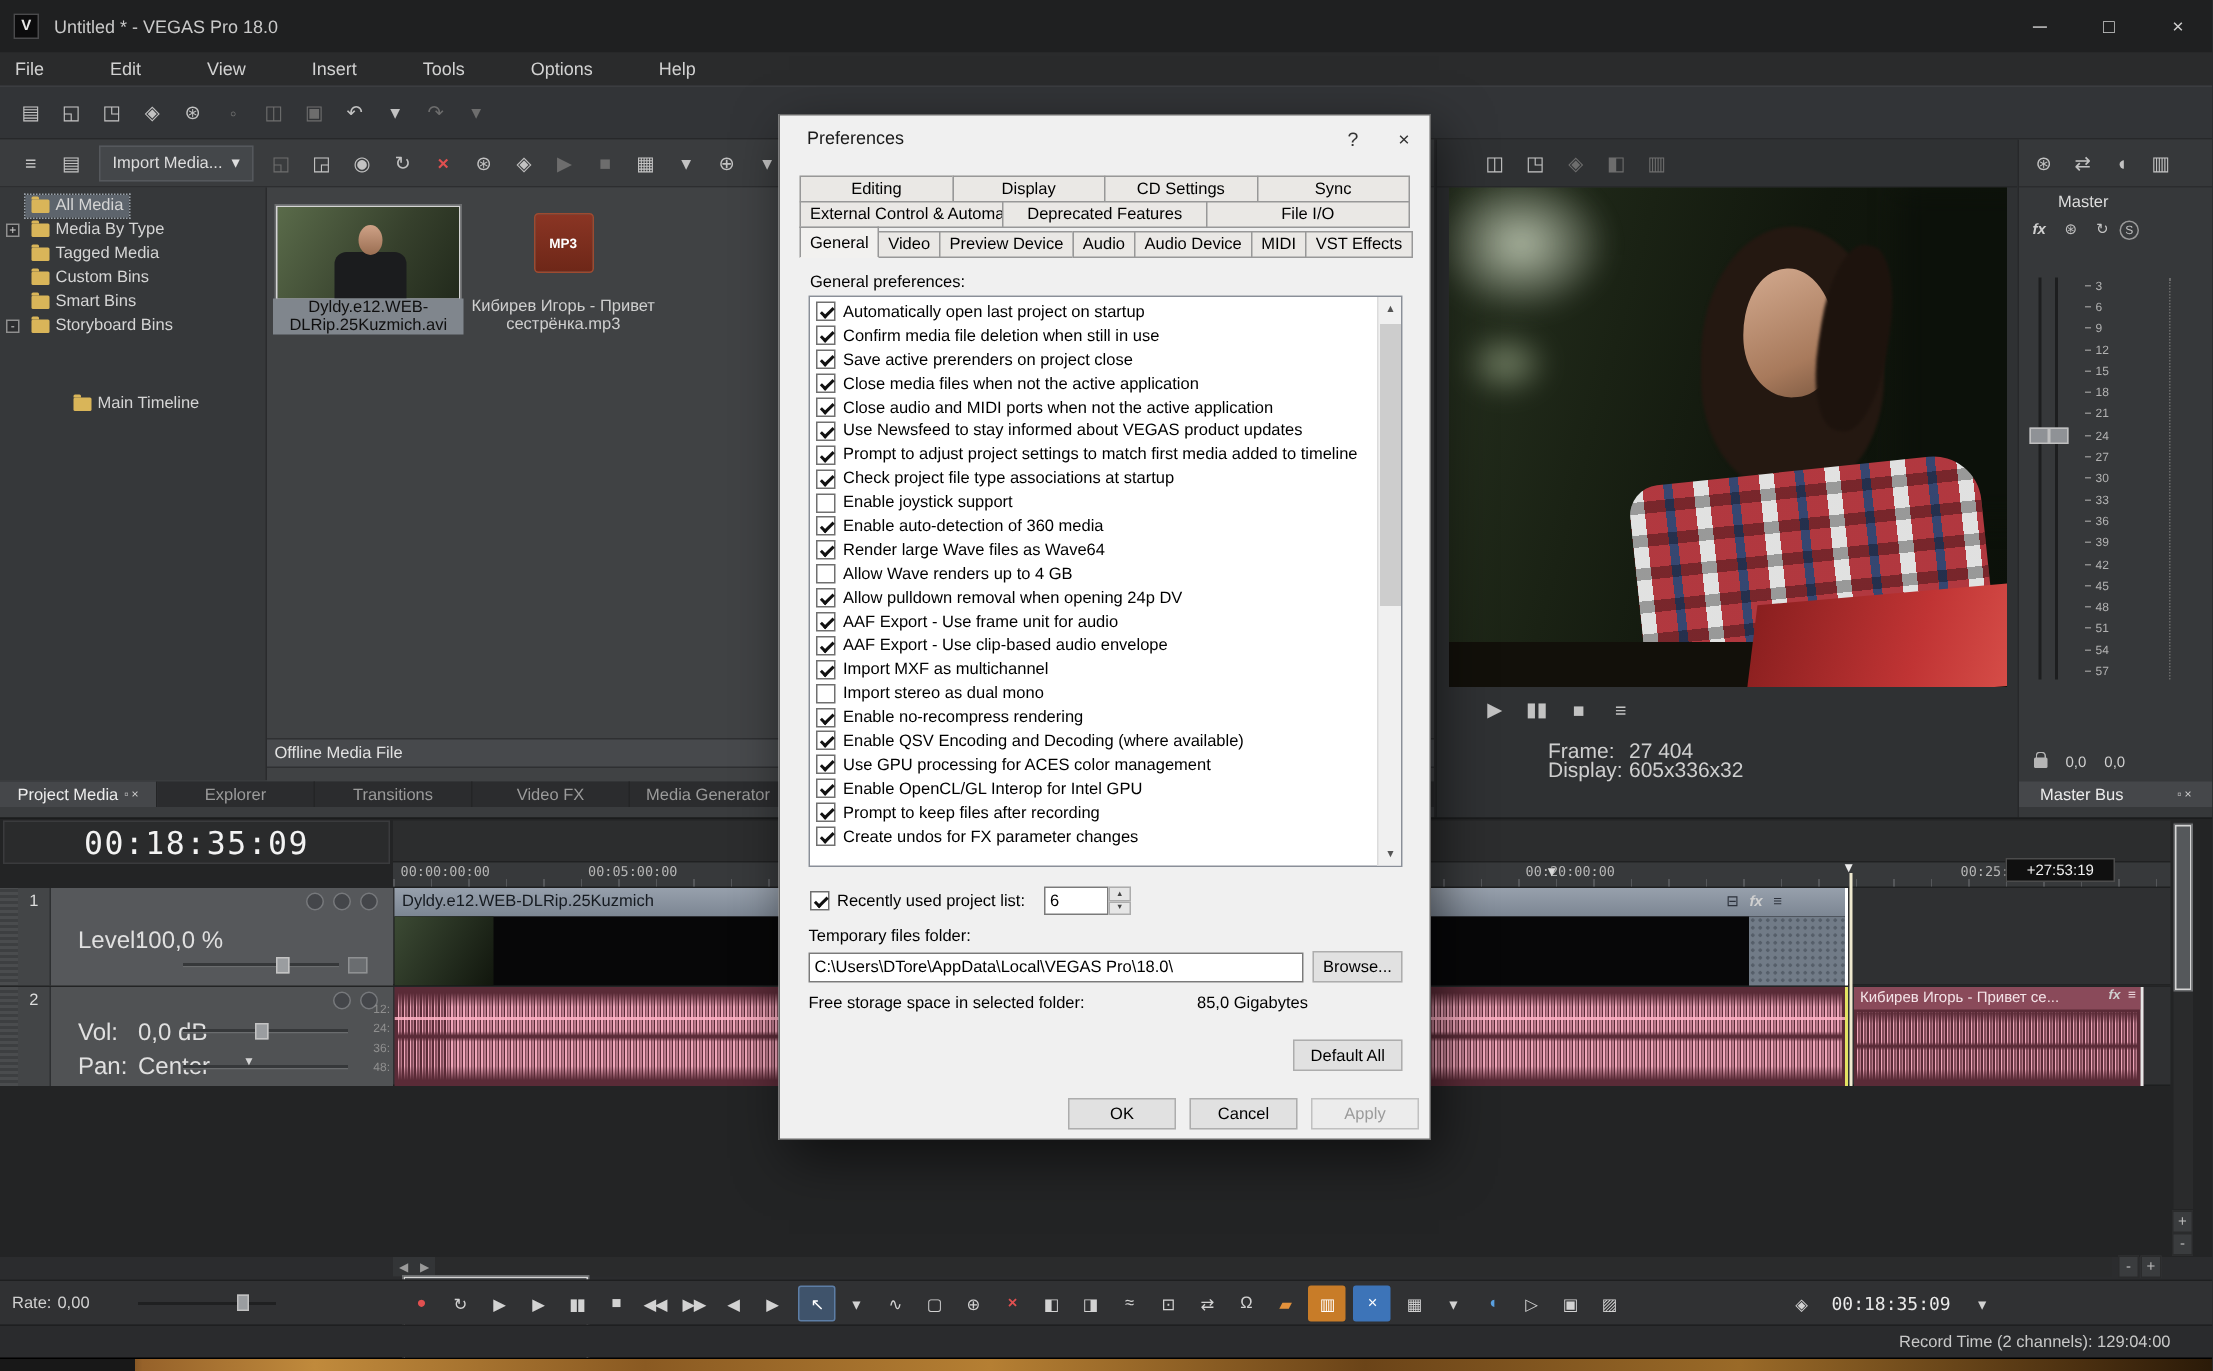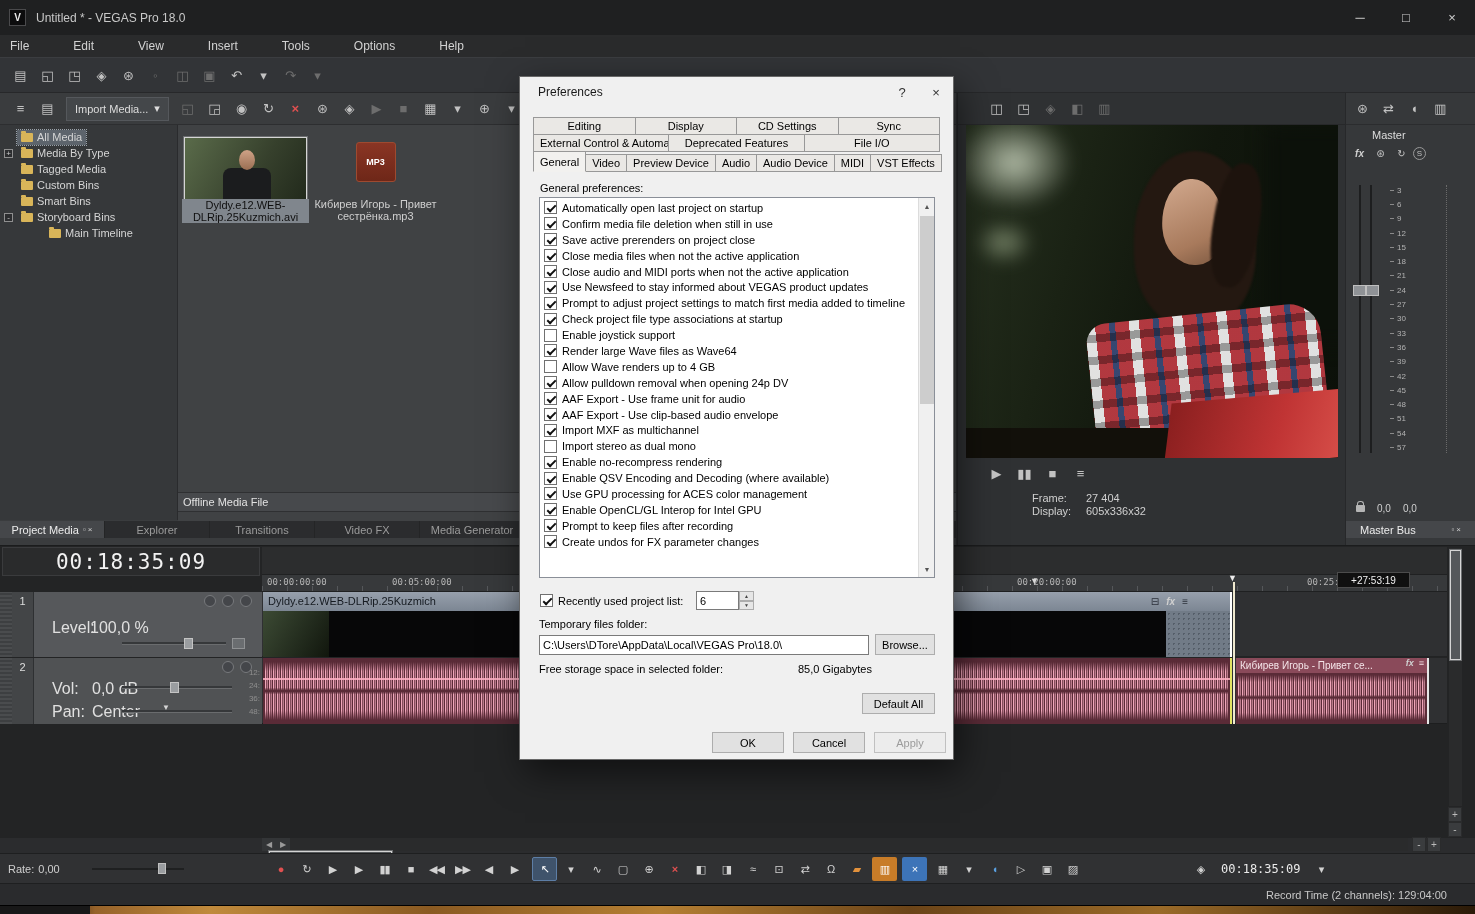--- a/index.html
+++ b/index.html
@@ -23,21 +23,21 @@
   .orange-bg { background:#c87c28; color:#fff !important; border-radius:2px; height:19px; width:21px; margin:0 2px; }
   .blue-bg { background:#3d74b8; color:#fff !important; border-radius:2px; height:19px; width:21px; margin:0 2px; }
   .active-tool { background:#3f536b; border:1px solid #5d7ea6; color:#fff !important; border-radius:2px; }
 
   
   .pm-window { position:absolute; left:0; top:93px; width:956px; height:452px; background:#3a3c3e; }
   .pm-toolbar { position:absolute; left:0; top:0; width:100%; height:32px; display:flex; align-items:center; gap:2px; padding-left:8px; border-bottom:1px solid #2d2e30; }
   .import-btn { display:flex; align-items:center; gap:6px; height:24px; padding:0 8px; background:#44474a; border:1px solid #55585c; color:#ddd; font-size:11px; margin:0 4px; }
   .pm-tree { position:absolute; left:0; top:32px; width:178px; height:395px; background:#36383a; border-right:1px solid #2a2b2d; padding-top:4px; font-size:11px; color:#d5d5d5; overflow:hidden; }
   .tree-row { display:flex; align-items:center; height:16px; padding-left:4px; }
-  .tree-row.child { padding-left:32px; }
+  .tree-row.child { padding-left:32px;margin-top:36px; }
   .expander { width:9px; height:9px; margin-right:4px; font-size:8px; line-height:7px; text-align:center; color:#cfcfcf; flex:none; }
   .expander.exp { border:1px solid #8f8f8f; background:#2c2d2f; }
   .tree-inner { display:flex; align-items:center; gap:4px; padding:0 4px; height:15px; }
   .tree-inner.selected { background:#5d646c; outline:1px dotted #9aa2aa; }
   .folder-ico { width:12px; height:9px; background:#d9b559; border-radius:1px; position:relative; flex:none; }
   .folder-ico::before { content:""; position:absolute; left:0; top:-2px; width:5px; height:2px; background:#d9b559; border-radius:1px 1px 0 0; }
   .pm-media { position:absolute; left:178px; top:32px; width:778px; height:367px; background:#404244; }
   .thumb { position:absolute; left:6px; top:12px; width:123px; height:63px; border:1px solid #d5d5d5; outline:1px solid #6b6d6f; background:linear-gradient(120deg,#5a6b4a,#36402c 60%,#222a1c); overflow:hidden; }
   .t-body { position:absolute; left:38px; top:30px; width:48px; height:33px; background:#1b1c1e; border-radius:8px 8px 0 0; }
   .t-face { position:absolute; left:54px; top:12px; width:16px; height:20px; background:linear-gradient(#cfa287,#9a male6e52); background:linear-gradient(#cfa287,#9a6e52); border-radius:50%; }
@@ -62,21 +62,21 @@
   .pv-sky2 { position:absolute; left:8px; top:95px; width:60px; height:45px; background:radial-gradient(closest-side,#9fae8d,rgba(120,140,100,0)); filter:blur(8px); opacity:.7; }
   .pv-branch { position:absolute; right:-18px; top:0; width:90px; height:220px; background:#0c110a; filter:blur(9px); }
   .pv-hair { position:absolute; left:168px; top:26px; width:122px; height:175px; background:#241811; border-radius:50% 50% 42% 42%; filter:blur(1px); }
   .pv-face { position:absolute; left:196px; top:54px; width:62px; height:86px; background:linear-gradient(160deg,#d2a98e,#a87a5c 70%,#7e5a42); border-radius:50% 48% 46% 50%/55% 55% 45% 45%; transform:rotate(-4deg); }
   .pv-hairfront { position:absolute; left:247px; top:38px; width:46px; height:125px; background:#1d130d; border-radius:45%; transform:rotate(9deg); filter:blur(1px); }
   .pv-shirt { position:absolute; left:126px; top:188px; width:234px; height:150px; border-radius:20px 32px 0 0; transform:rotate(-6deg); background:repeating-linear-gradient(90deg,rgba(236,236,236,.95) 0 10px,rgba(186,58,66,.95) 10px 24px,rgba(58,76,124,.9) 24px 30px,rgba(186,58,66,.95) 30px 44px); overflow:hidden; }
   .pv-shirt::after { content:""; position:absolute; inset:0; background:repeating-linear-gradient(0deg,rgba(0,0,0,.32) 0 8px,transparent 8px 22px); }
   .pv-sill { position:absolute; left:0; bottom:0; width:225px; height:30px; background:#12100a; }
   .pv-door { position:absolute; right:-14px; bottom:-6px; width:185px; height:68px; background:linear-gradient(100deg,#8a1f1f,#c03434 60%,#d8504a); transform:rotate(-5deg) skewX(-12deg); }
   .pv-transport { position:absolute; left:26px; top:368px; display:flex; gap:3px; }
-  .pv-info { position:absolute; left:0; top:399px; width:100%; font-size:11px; color:#cfcfcf; }
+  .pv-info { position:absolute; left:0; top:399px; width:100%; font-size:14px; color:#cfcfcf; }
   .pv-info .lbl { position:absolute; left:74px; }
   .pv-info .val { position:absolute; left:128px; }
 
   
   .mb-window { position:absolute; left:1345px; top:93px; width:130px; height:452px; background:#36383a; border-left:1px solid #27282a; }
   .mb-toolbar { position:absolute; left:0; top:0; width:100%; height:32px; display:flex; align-items:center; padding-left:4px; gap:1px; border-bottom:1px solid #2b2c2e; }
   .mb-name { position:absolute; left:26px; top:36px; font-size:11px; color:#ddd; }
   .mb-fxrow { position:absolute; left:4px; top:52px; display:flex; gap:2px; }
   .mb-fxrow .ico { width:19px; height:17px; font-size:10px; }
   .fx-badge { font-style:italic; font-weight:bold; color:#cfcfcf; }
@@ -702,20 +702,24 @@
           <div class="opt-row">
             <span class="cb checked"></span>
             <span class="opt-label">Check project file type associations at startup</span>
           </div>
           <div class="opt-row">
             <span class="cb"></span>
             <span class="opt-label">Enable joystick support</span>
           </div>
           <div class="opt-row">
             <span class="cb checked"></span>
+            <span class="opt-label">Enable auto-detection of 360 media</span>
+          </div>
+          <div class="opt-row">
+            <span class="cb checked"></span>
             <span class="opt-label">Render large Wave files as Wave64</span>
           </div>
           <div class="opt-row">
             <span class="cb"></span>
             <span class="opt-label">Allow Wave renders up to 4 GB</span>
           </div>
           <div class="opt-row">
             <span class="cb checked"></span>
             <span class="opt-label">Allow pulldown removal when opening 24p DV</span>
           </div>

